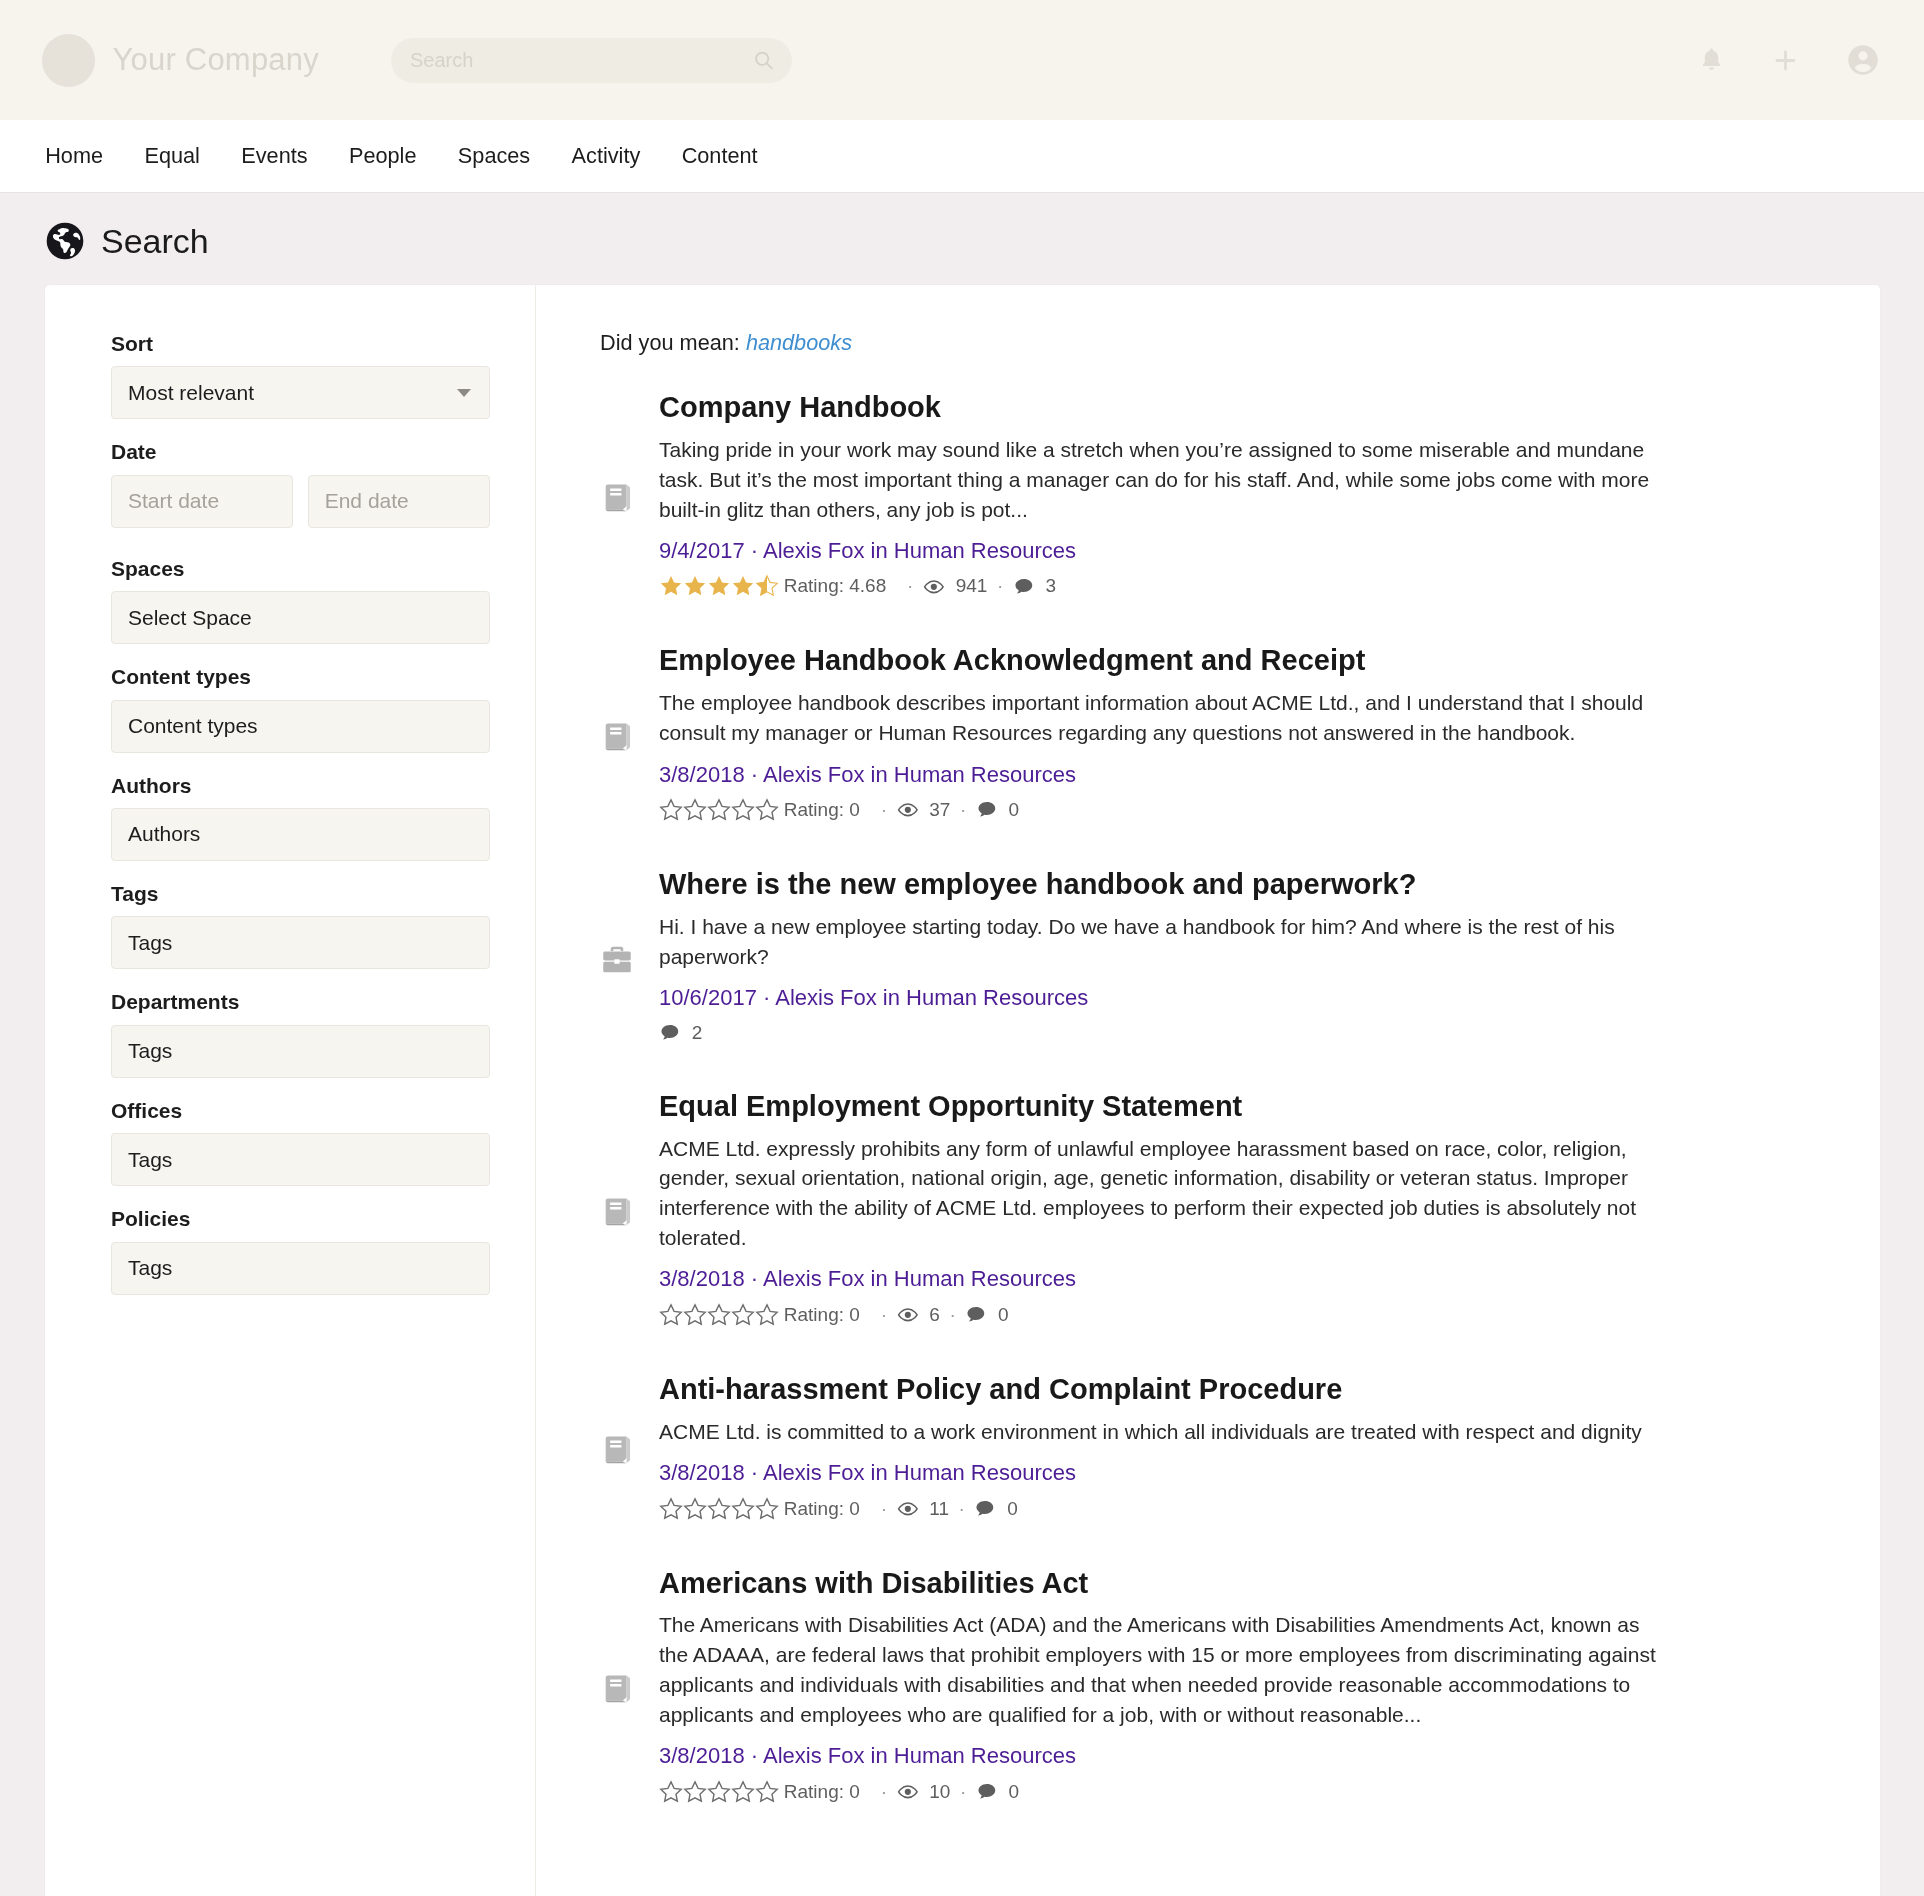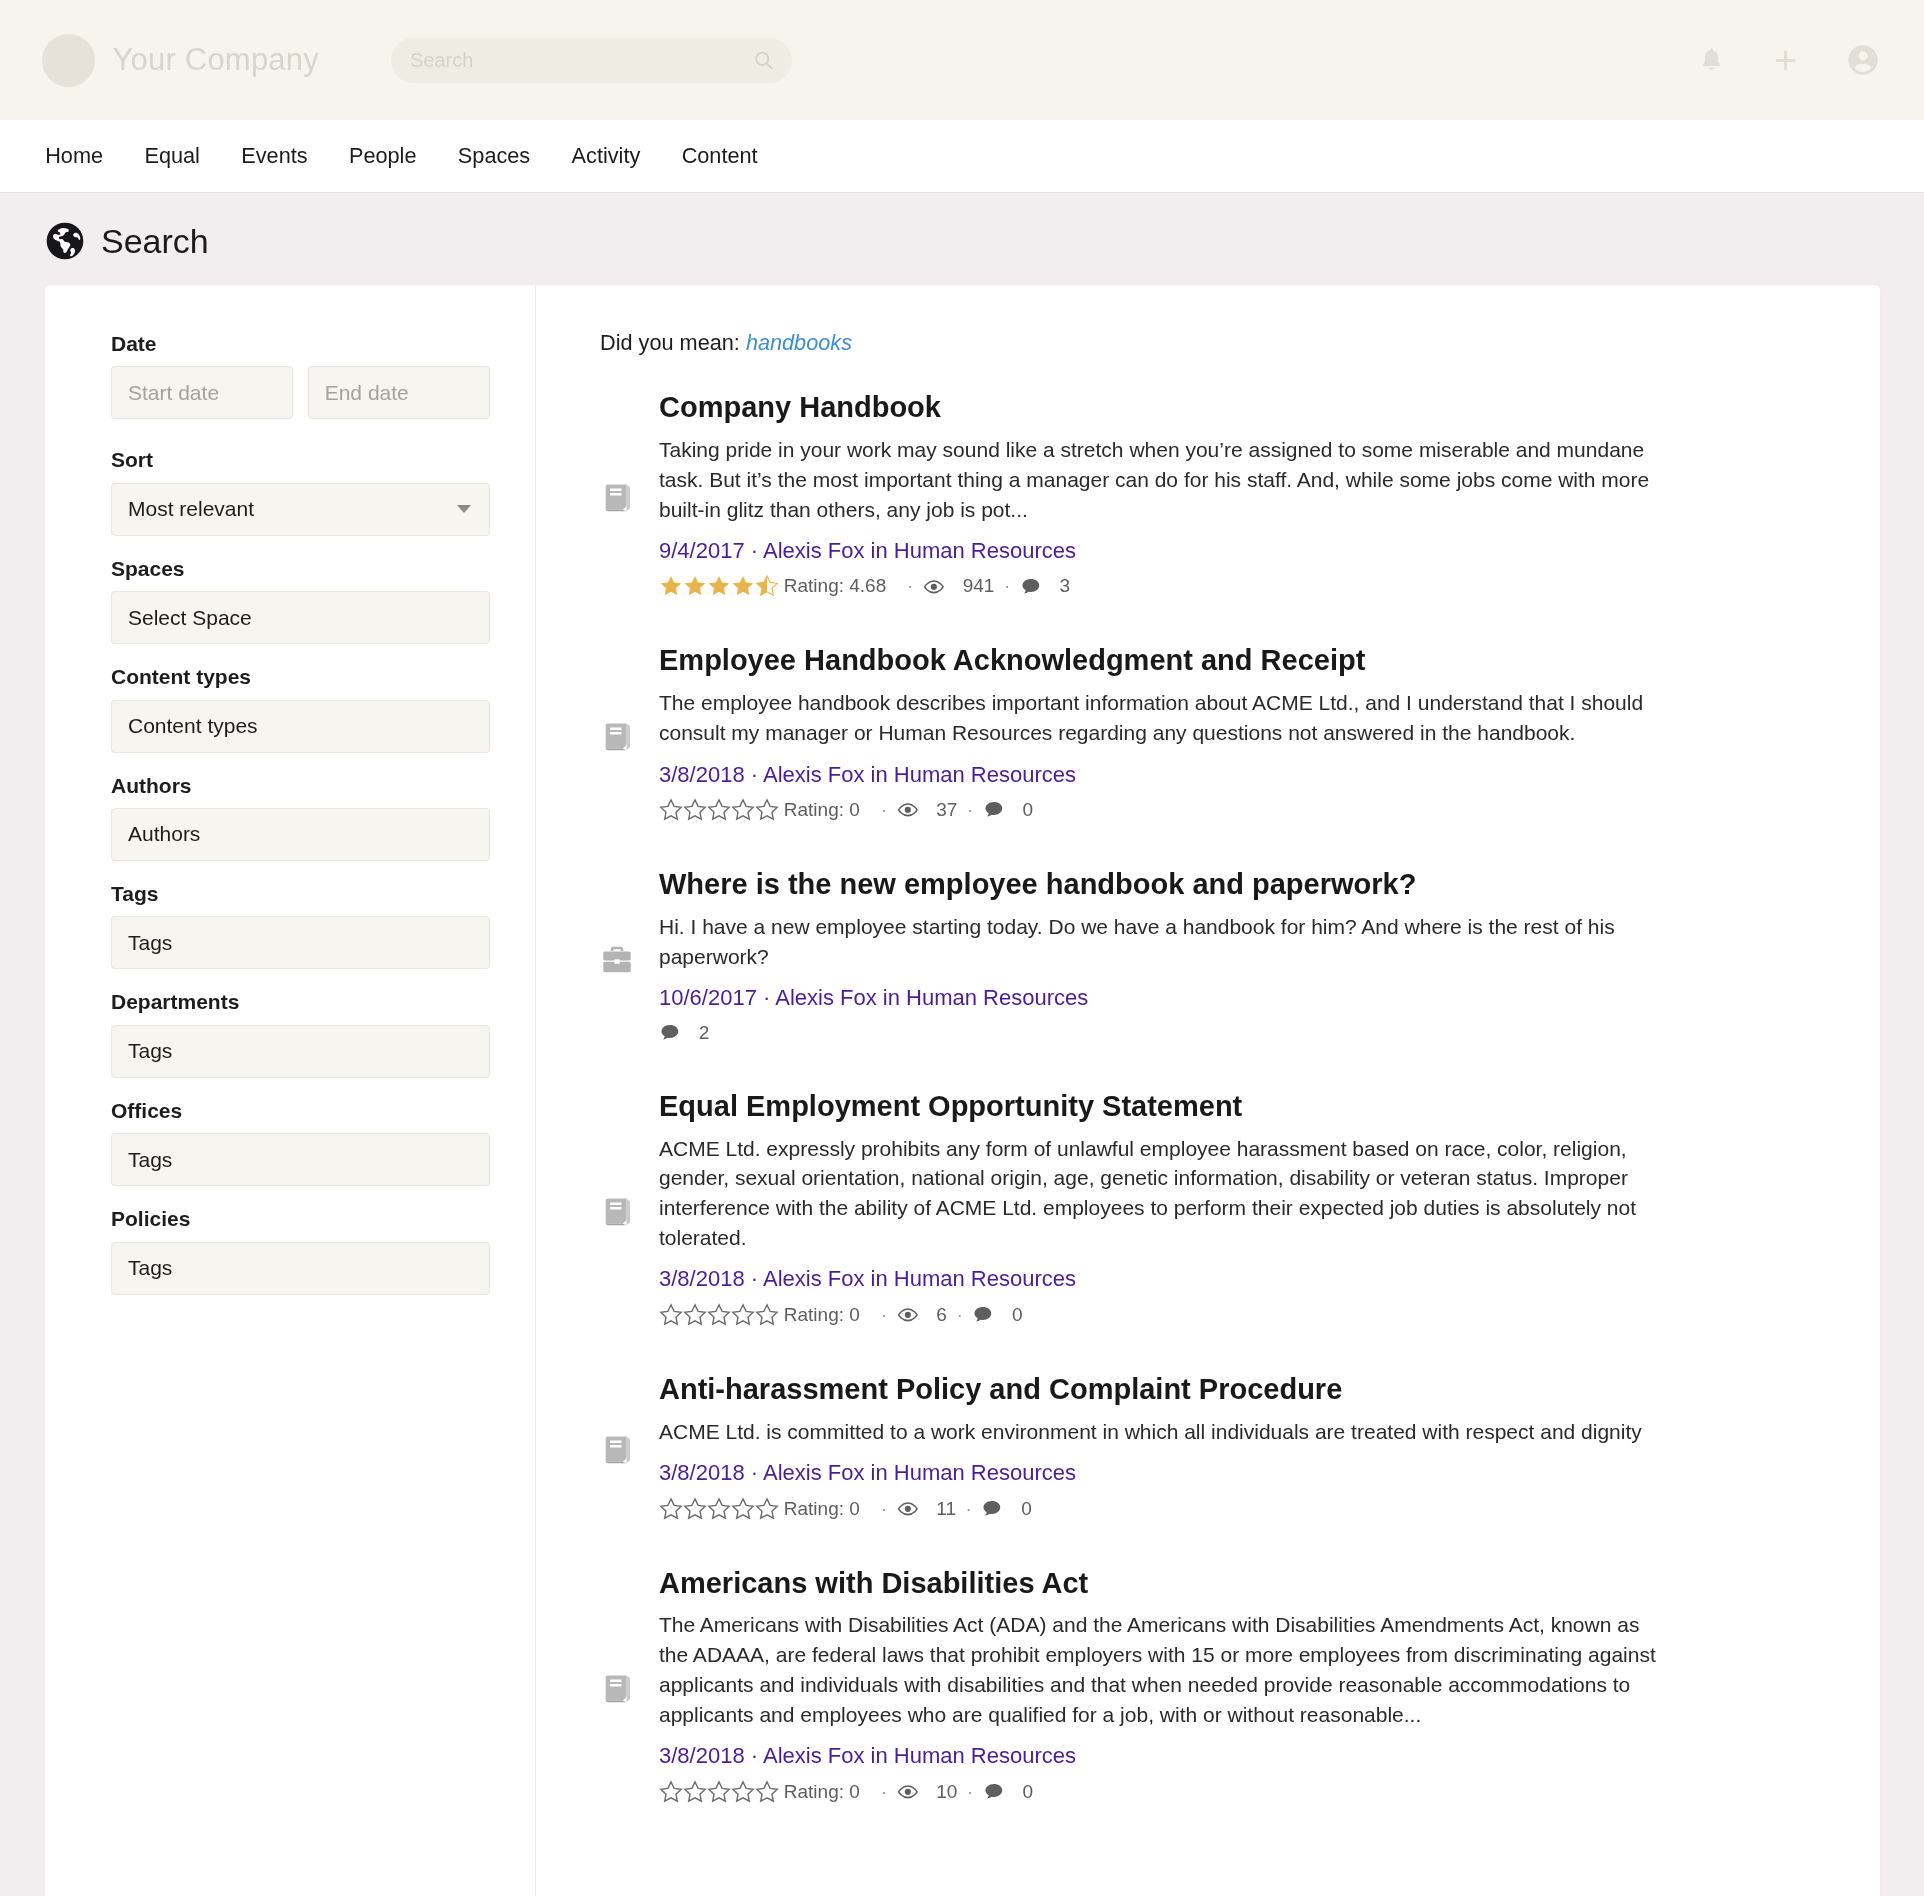--- a/index.html
+++ b/index.html
@@ -190,21 +190,21 @@
     display: flex;
     align-items: center;
     font-size: 19px;
     color: #5e5e5e;
     gap: 0;
   }
   .stars { display: inline-flex; margin-right: 4.8px; }
   .stars svg { display: block; }
   .rating-text { margin-right: 11.2px; }
   .sep { color: #9a9a9a; margin: 0 9.6px; }
-  .stat { display: inline-flex; align-items: center; gap: 18px; }
+  .stat { display: inline-flex; align-items: center; gap: 11px; }
   .stat svg { display: block; }
 </style>
 </head>
 <body>
 
 <div class="topbar">
   <div class="brand">
     <div class="brand-logo"></div>
     <div class="brand-name">Your Company</div>
   </div>
@@ -260,36 +260,36 @@
     </svg>
   </span>
   <div class="page-title">Search</div>
 </div>
 
 <div class="card">
 
   <div class="sidebar">
 
     <div class="filter-group">
+      <span class="filter-label">Sort</span>
+      <div class="field">
+        <span>Most relevant</span>
+        <span class="caret"></span>
+      </div>
+    </div>
+
+    <div class="filter-group">
       <span class="filter-label">Date</span>
       <div class="date-row">
         <div class="field placeholder">
           <span>Start date</span>
         </div>
         <div class="field placeholder">
           <span>End date</span>
         </div>
-      </div>
-    </div>
-
-    <div class="filter-group">
-      <span class="filter-label">Sort</span>
-      <div class="field">
-        <span>Most relevant</span>
-        <span class="caret"></span>
       </div>
     </div>
 
     <div class="filter-group">
       <span class="filter-label">Spaces</span>
       <div class="field">
         <span>Select Space</span>
       </div>
     </div>
 

